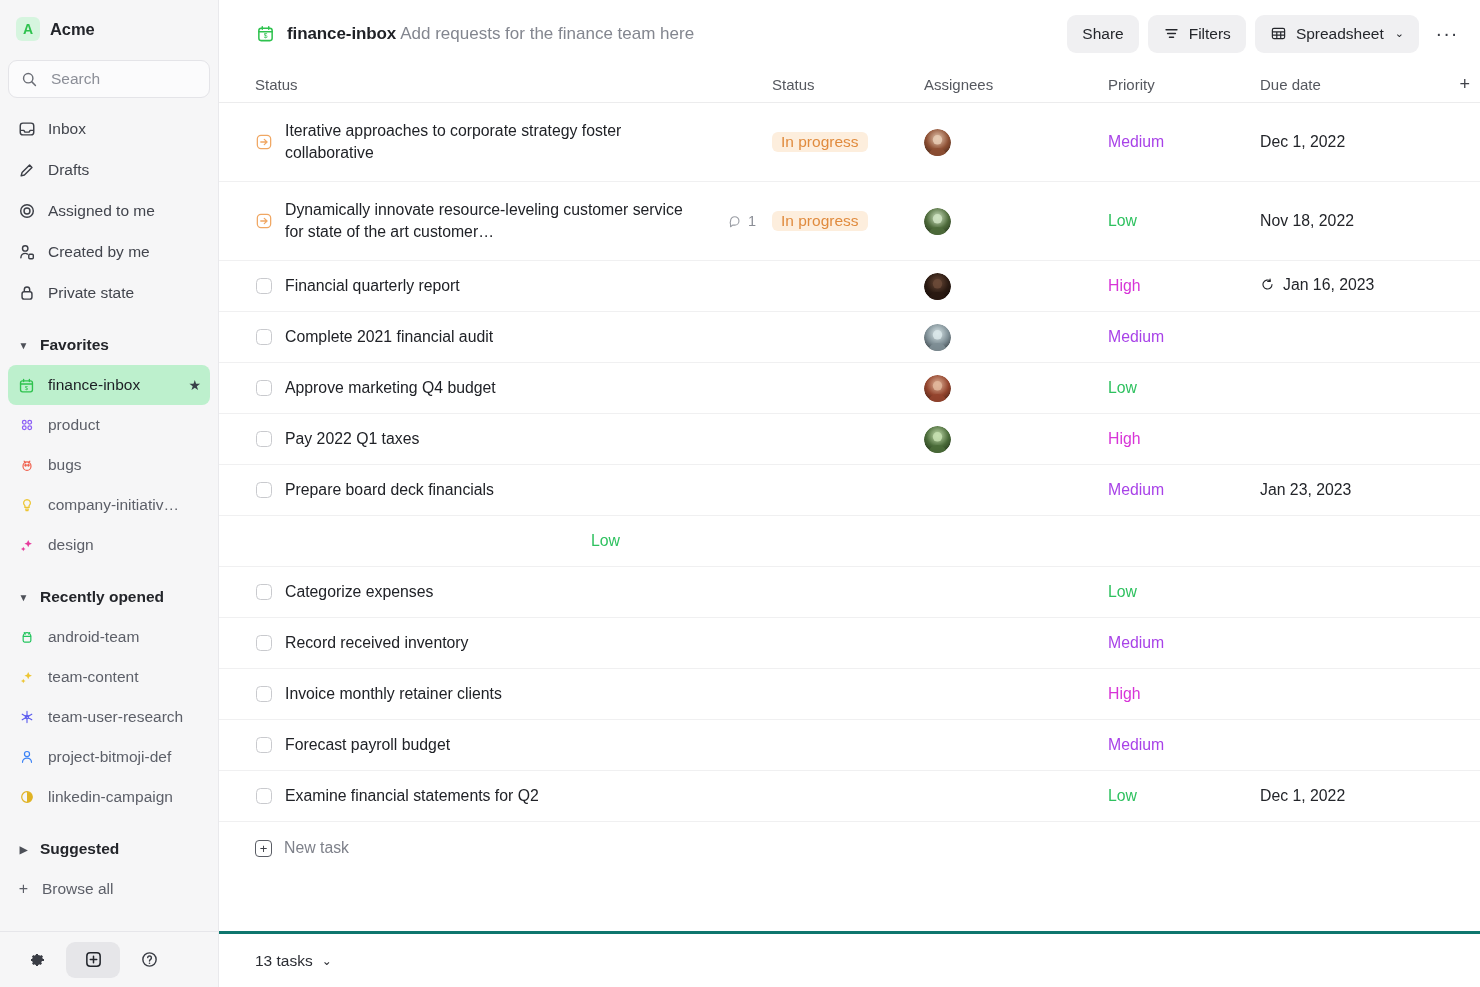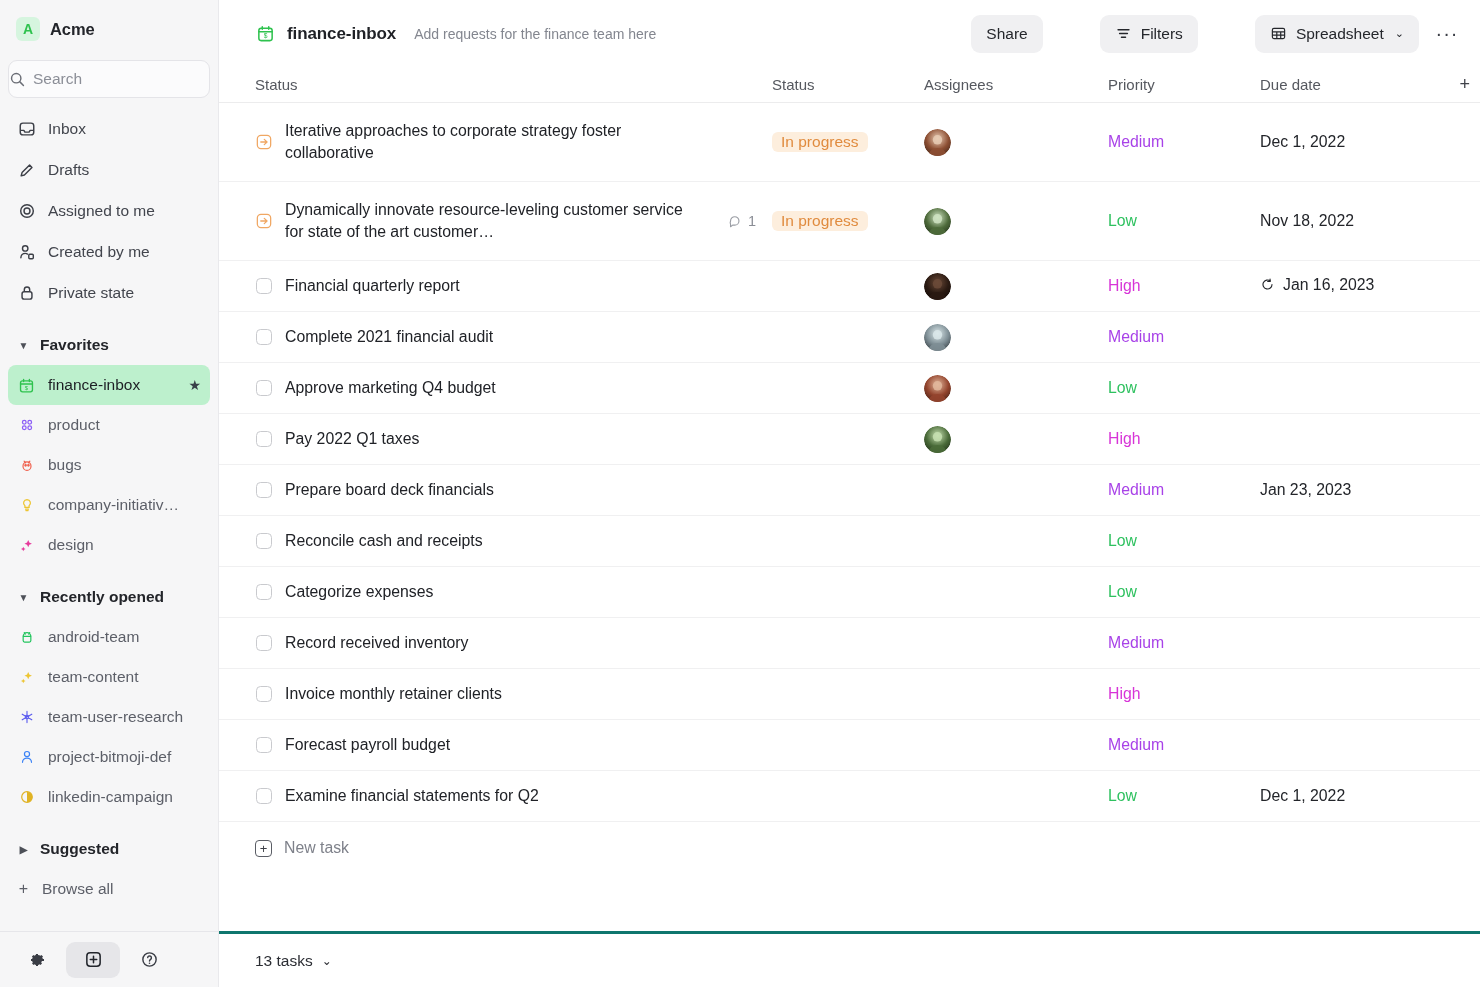--- a/index.html
+++ b/index.html
@@ -31,22 +31,22 @@
     background: #d6f5df; color: #2ec24e;
     display: flex; align-items: center; justify-content: center;
     font-size: 14px; font-weight: 600;
   }
   .ws-name { font-size: 16.5px; font-weight: 700; color: #23252a; letter-spacing: -0.1px; }
 
   .search-box {
     height: 38px; margin: 2px 0 10px 0;
     border: 1px solid #e4e4e8; border-radius: 9px;
     background: #fbfbfc;
-    display: flex; align-items: center; gap: 7px;
-    padding: 0 0;
+    display: flex; align-items: center; gap: 13px;
+    padding: 0 12px;
   }
   .search-box .ph { font-size: 15.5px; color: #8b8e97; }
 
   .nav-item {
     display: flex; align-items: center; gap: 12px;
     height: 41px; padding: 0 9px; border-radius: 8px;
     font-size: 15.5px; color: #42454d; cursor: default;
   }
   .nav-item .ico { width: 19px; height: 19px; display:flex; align-items:center; justify-content:center; flex: 0 0 19px; }
   .nav-item .lbl { white-space: nowrap; overflow: hidden; text-overflow: ellipsis; }
@@ -90,26 +90,26 @@
   .main { flex: 1 1 auto; height: 987px; display: flex; flex-direction: column; background: #fff; position: relative; }
 
   .topbar {
     height: 67px; flex: 0 0 67px;
     display: flex; align-items: center;
     padding: 0 16px 0 36px;
   }
   .doc-title { display: flex; align-items: center; gap: 12px; }
   .doc-title .dt-icon { width: 20px; height: 20px; display: flex; align-items: center; justify-content: center; }
   .doc-title .dt-name { font-size: 17px; font-weight: 700; color: #1f2126; letter-spacing: -0.1px; }
-  .doc-desc { margin-left: 18px; font-size: 14px; color: #83868f; }
+  .doc-desc { margin-left: 4px; font-size: 17px; color: #83868f; }
   .topbar-right { margin-left: auto; display: flex; align-items: center; gap: 9px; }
   .tb-btn {
     height: 38px; border-radius: 9px; background: #f0f0f2;
     display: flex; align-items: center; gap: 9px;
-    padding: 0 15px; font-size: 15.5px; color: #25272c; font-weight: 500; margin-left: 48px;
+    padding: 0 15px; font-size: 15.5px; color: #25272c; font-weight: 500;
   }
   .kebab { width: 34px; height: 34px; display:flex; align-items:center; justify-content:center; color:#3a3d45; font-size: 20px; letter-spacing: 1px; margin-left: 2px;}
 
   
   .table-wrap { flex: 1 1 auto; padding: 0 0 0 0; overflow: hidden; }
   .t-head {
     display: flex; align-items: center;
     height: 36px; padding: 0 0 0 36px;
     border-bottom: 1px solid #ececed;
     font-size: 15px; color: #55585f;
@@ -671,27 +671,20 @@
     </div>
     <div class="c-prio prio-medium">Medium</div>
     <div class="c-due">
       <span class="due">
                 <span>Jan 23, 2023</span>
               </span>
     </div>
     <div class="c-plus"></div>
           </div>
           <div class="t-row">
-            <div class="t-task-cell">
-      <span class="mark">
-                <span class="chk"></span>
-              </span>
-      <span class="t-title">Reconcile cash and receipts</span>
-
-    </div>
     <div class="c-status">
       
     </div>
     <div class="c-assign">
       
     </div>
     <div class="c-prio prio-low">Low</div>
     <div class="c-due">
       
     </div>

